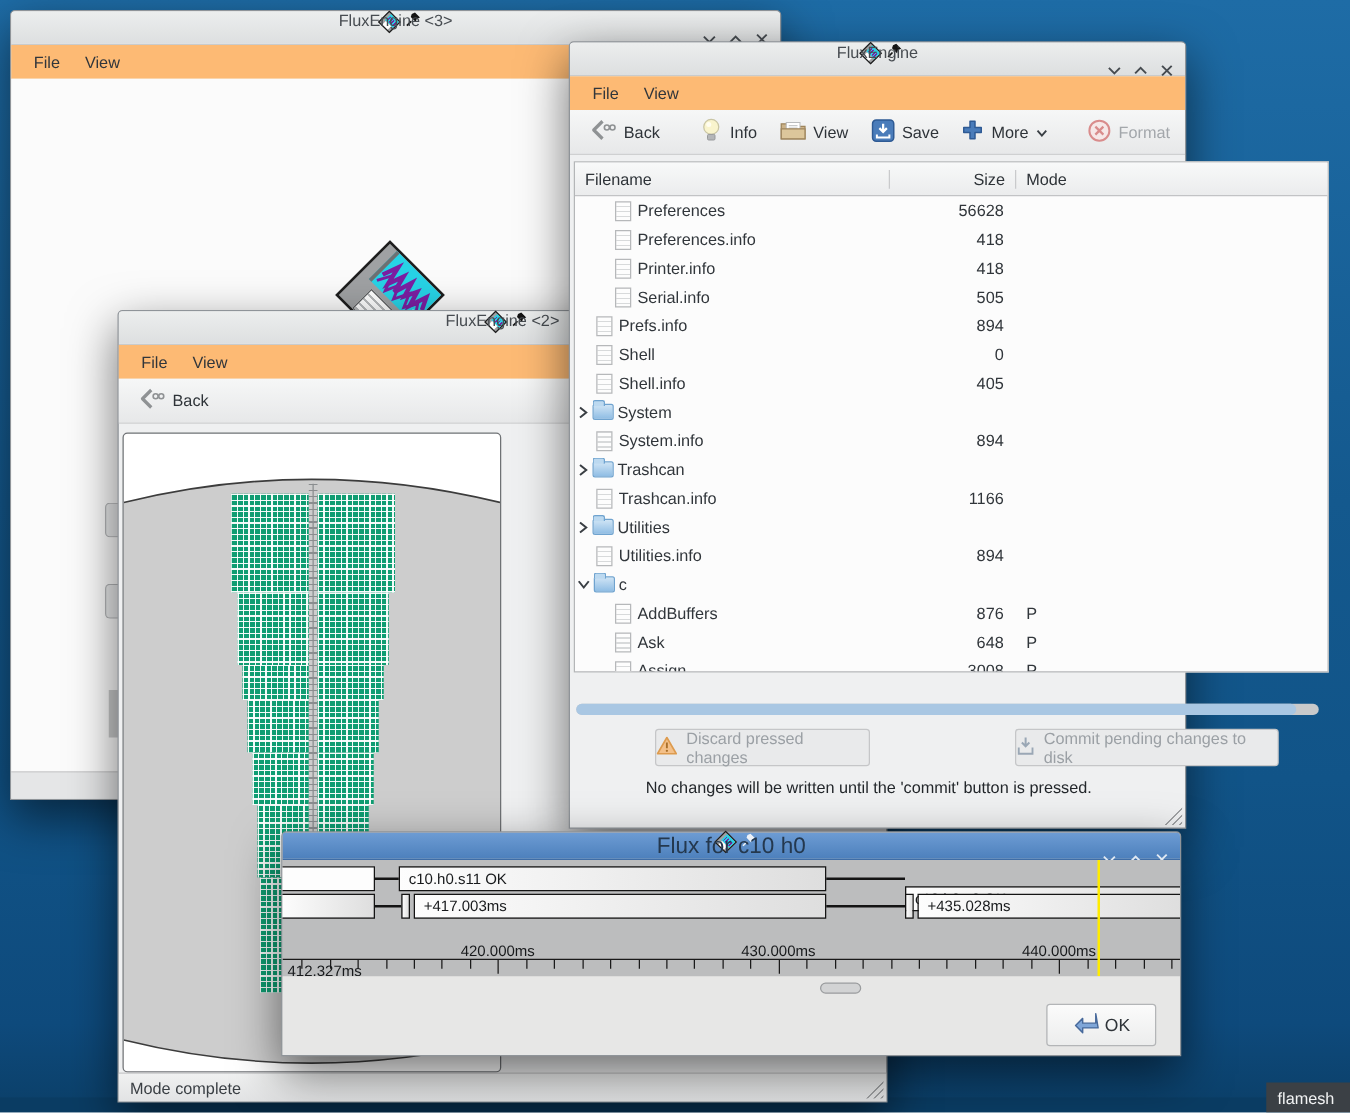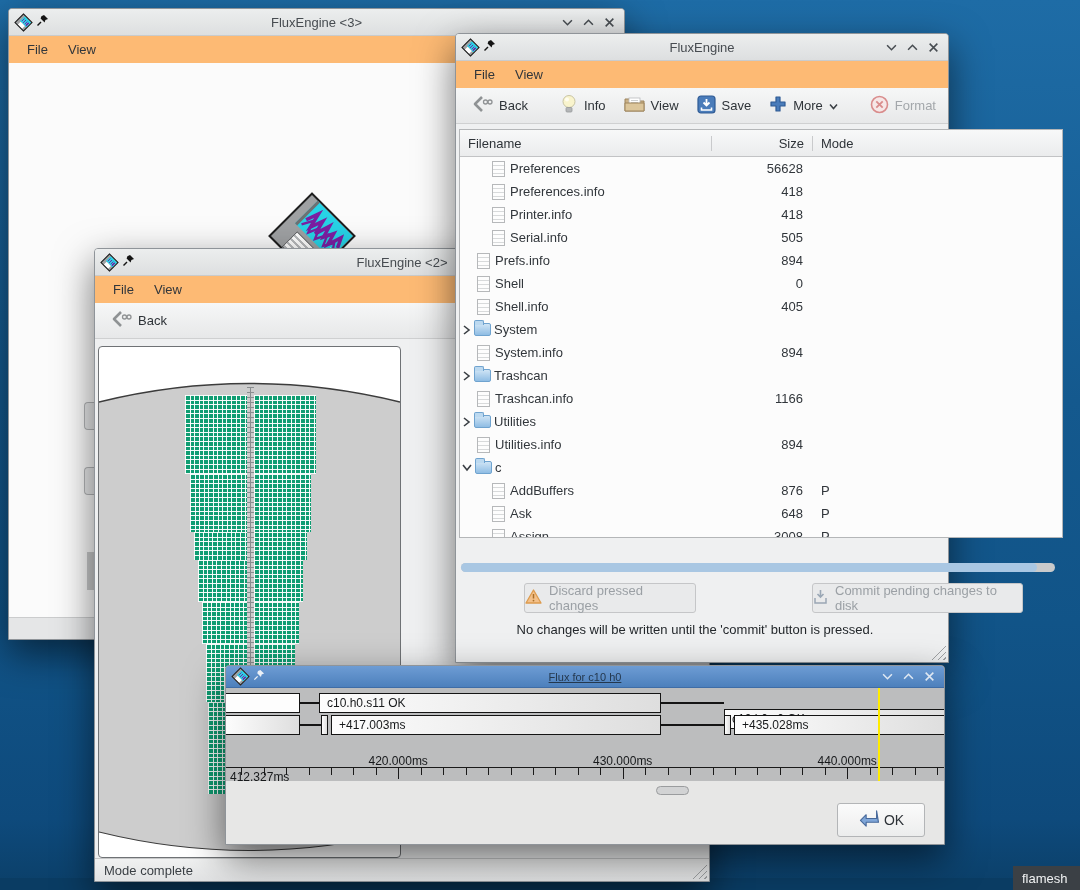--- a/index.html
+++ b/index.html
@@ -7,21 +7,21 @@
   body { font-family:"Liberation Sans", sans-serif; font-size:13px; color:#31363b; }
   #stage { position:relative; width:1080px; height:890px;
     background:linear-gradient(180deg,#1e6ca6 0%, #14598e 45%, #115488 70%, #0e4a7c 92%, #0b3f68 100%); }
   #bottom-band { position:absolute; left:0; bottom:0; width:1080px; height:12px; background:#0a3c63; }
 
   
   .window { position:absolute; background:#eff0f1; border:1px solid #8f9499;
     border-radius:4px 4px 0 0; box-shadow:0 14px 38px rgba(0,0,0,.55); }
   .titlebar { position:relative; height:27px; display:flex; align-items:center;
     background:linear-gradient(#eceeee,#dddfe0); border-bottom:1px solid #c9cbcc;
-    border-radius:3px 3px 0 0; }
+    border-radius:3px 3px 0 0;flex-direction:column; }
   .titlebar .t-ico { display:flex; align-items:center; gap:6px; padding-left:8px; }
   .titlebar .t-title { position:absolute; left:0; right:0; text-align:center; color:#474c51; pointer-events:none; }
   .titlebar .t-ctrls { margin-left:auto; display:flex; align-items:center; gap:9px; padding-right:9px; }
   .tc { width:12px; height:12px; display:flex; align-items:center; justify-content:center; }
   .menubar { height:27px; display:flex; align-items:center; background:#fdba74; padding-left:8px; }
   .menu-item { padding:3px 10px; border-radius:3px; }
   .toolbar { height:36px; display:flex; align-items:center; gap:4px; padding:0 8px;
     background:linear-gradient(#f6f7f7,#e7e8e9); border-bottom:1px solid #cfd0d1; }
   .tbtn { display:flex; align-items:center; gap:6px; padding:4px 7px; border-radius:3px; color:#2e3338; }
   .tbtn.disabled { color:#a3a7ab; }
@@ -94,21 +94,21 @@
   #hscroll-thumb { position:absolute; left:0; top:0; height:9px; width:576px; border-radius:5px; background:#a9c7e3; }
   .big-btn { position:absolute; top:549px; height:30px; display:flex; align-items:center; justify-content:center; gap:7px;
     background:#e9eaeb; border:1px solid #c5c6c8; border-radius:3px; color:#9ba0a5; }
   #btn-discard { left:68px; width:172px; }
   #btn-commit { left:356px; width:211px; }
   #commit-note { position:absolute; left:0; right:14px; top:588px; text-align:center; color:#23272b; }
 
   
   #winFlux { left:225px; top:665px; width:720px; height:180px; border-radius:4px 4px 0 0; background:#bcbdbe; }
   #winFlux .titlebar { height:22px; background:linear-gradient(#6d9cd4,#4d80bc); border-bottom:1px solid #3f6da6; }
-  #winFlux .t-title { color:#24384e; font-size:11px;text-decoration:underline; }
+  #winFlux .t-title { color:#24384e; font-size:18px; }
   #flux-body { position:absolute; left:0; right:0; top:22px; bottom:63px; background:#bcbdbe; overflow:hidden; }
   #flux-lower { position:absolute; left:0; right:0; bottom:0; height:63px; background:#e7e7e6; }
   .fbox { position:absolute; height:20px; border:1px solid #141414;
     background:linear-gradient(90deg,#fdfdfd,#dedede); font-size:12px; color:#17191b;
     display:flex; align-items:center; padding:0 7px; white-space:nowrap; overflow:hidden; }
   .fbox.blank { padding:0; }
   .fconn { position:absolute; height:2px; background:#141414; }
   #ruler-line { position:absolute; left:0; top:79px; width:720px; border-top:1px solid #1a1a1a; }
   .tick { position:absolute; top:0; width:1px; height:7px; background:#1a1a1a; }
   .tick.major { height:11px; }

